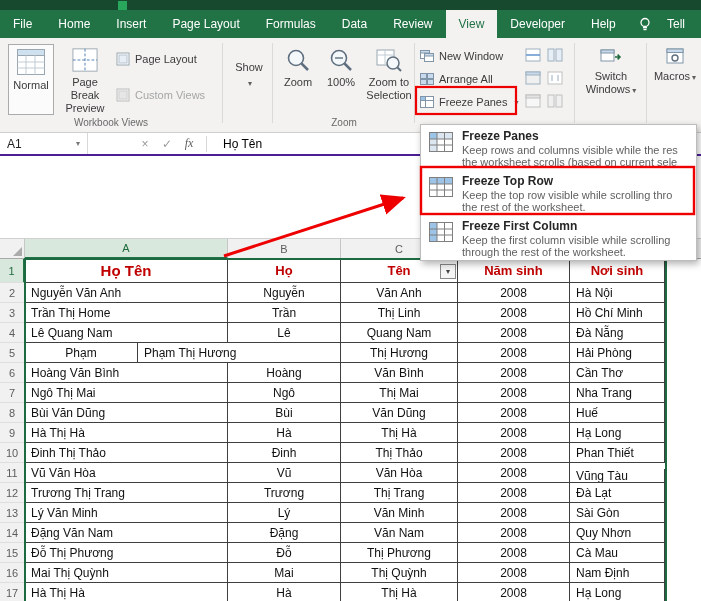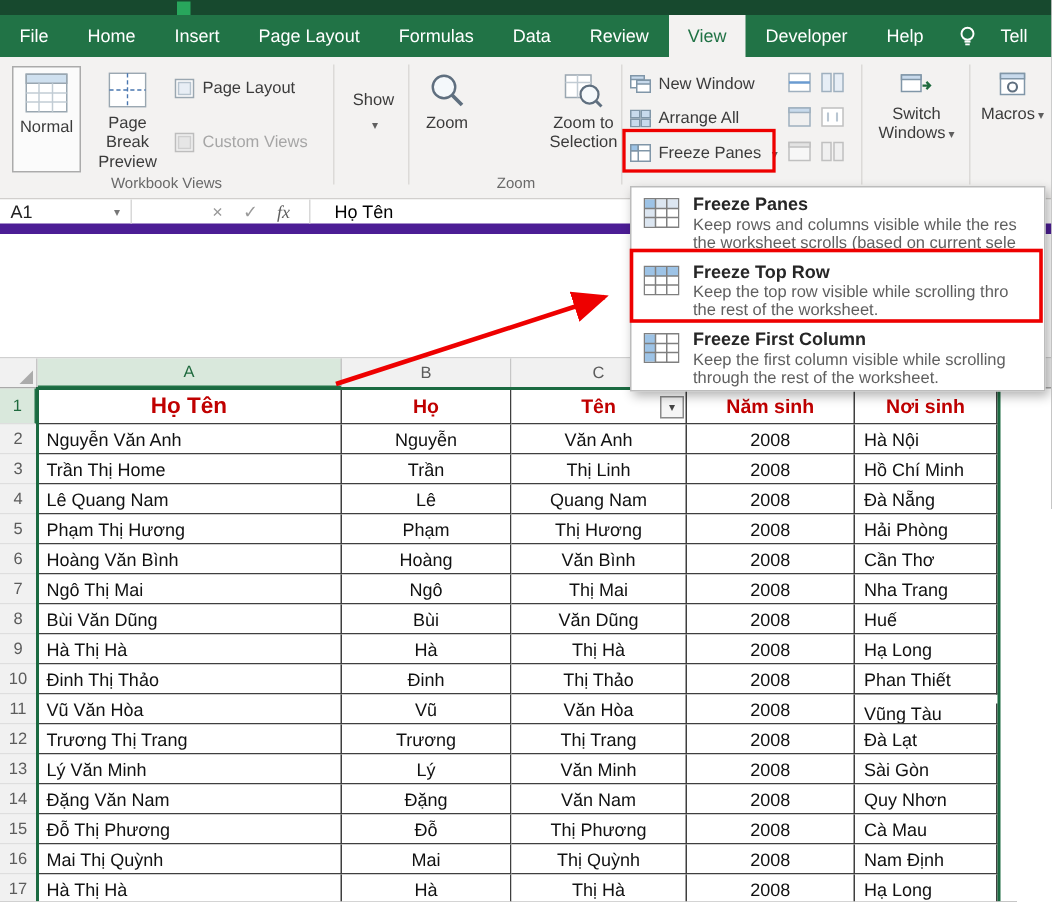--- a/index.html
+++ b/index.html
@@ -25,21 +25,21 @@
   .bigbtn{position:absolute;display:flex;flex-direction:column;align-items:center;gap:3px;
           text-align:center;line-height:13px;padding-top:3px;}
   .bigbtn.normal-sel{border:1px solid #ababab;background:#fbfbfb;}
   .smallbtn{position:absolute;display:flex;align-items:center;gap:5px;white-space:nowrap;height:18px;}
   .smallbtn.disabled{color:#a6a6a6;}
   .dd{font-size:8px;color:#5f5f5f;margin-left:2px;}
   .smallicon{position:absolute;width:18px;height:16px;display:flex;align-items:center;justify-content:center;}
 
   
   .fbar{position:absolute;left:0;top:133px;width:100%;height:23px;background:#fff;
-        border-bottom:7px solid #4c1d95;display:flex;align-items:center;font-size:12px;}
+        border-bottom:2px solid #4c1d95;display:flex;align-items:center;font-size:12px;}
   .namebox{width:88px;height:100%;display:flex;align-items:center;justify-content:space-between;
            padding:0 7px;border-right:1px solid #d8d8d8;color:#222;}
   .nb-arrow{font-size:8px;color:#777;}
   .fb-gap{width:46px;}
   .fb-btn{width:22px;text-align:center;color:#9a9a9a;font-size:12px;cursor:default;}
   .fb-btn.fx{font-style:italic;font-family:"Liberation Serif",serif;color:#5f5f5f;}
   .fb-sep{width:1px;height:16px;background:#d8d8d8;margin:0 6px;}
   .fb-content{padding-left:10px;color:#000;}
 
   
@@ -166,20 +166,28 @@
     <div class="vsep" style="left:272px;"></div>
 
     <div class="bigbtn" style="left:278px;top:6px;width:40px;height:71px;">
       <svg width="26" height="26" viewBox="0 0 26 26">
         <circle cx="11" cy="11" r="7.5" fill="#f4f8fb" stroke="#5f6f7f" stroke-width="1.6"></circle>
         <line x1="16.5" y1="16.5" x2="23" y2="23" stroke="#5f6f7f" stroke-width="2.5"></line>
       </svg>
       <span>Zoom</span>
     </div>
 
+    <div class="bigbtn" style="left:320px;top:6px;width:42px;height:71px;">
+      <svg width="26" height="26" viewBox="0 0 26 26">
+        <circle cx="11" cy="11" r="7.5" fill="#f4f8fb" stroke="#5f6f7f" stroke-width="1.6"></circle>
+        <line x1="16.5" y1="16.5" x2="23" y2="23" stroke="#5f6f7f" stroke-width="2.5"></line>
+        <line x1="7" y1="11" x2="15" y2="11" stroke="#5f6f7f" stroke-width="1.4"></line>
+      </svg>
+      <span>100%</span>
+    </div>
 
     <div class="bigbtn" style="left:364px;top:6px;width:50px;height:71px;">
       <svg width="26" height="26" viewBox="0 0 26 26">
         <rect x="1" y="3" width="17" height="15" fill="#fff" stroke="#9aa7b1"></rect>
         <line x1="1" y1="8" x2="18" y2="8" stroke="#c2ccd4"></line>
         <line x1="9" y1="3" x2="9" y2="18" stroke="#c2ccd4"></line>
         <circle cx="17" cy="16" r="6" fill="#f4f8fb" stroke="#5f6f7f" stroke-width="1.5"></circle>
         <line x1="21.5" y1="20.5" x2="25" y2="24" stroke="#5f6f7f" stroke-width="2"></line>
       </svg>
       <span><span>Zoom to</span><br><span>Selection</span></span>
@@ -330,22 +338,22 @@
       <div class="srow">
         <div class="rg">4</div>
         <div class="cell al" style="width: 203px;">Lê Quang Nam</div>
         <div class="cell ac" style="width: 113px;">Lê</div>
         <div class="cell ac" style="width: 117px;">Quang Nam</div>
         <div class="cell ac" style="width: 112px;">2008</div>
         <div class="cell al" style="width: 95px;">Đà Nẵng</div>
       </div>
       <div class="srow">
         <div class="rg">5</div>
+        <div class="cell ac" style="width: 113px;">Phạm</div>
         <div class="cell al" style="width: 203px;">Phạm Thị Hương</div>
-        <div class="cell ac" style="width: 113px;">Phạm</div>
         <div class="cell ac" style="width: 117px;">Thị Hương</div>
         <div class="cell ac" style="width: 112px;">2008</div>
         <div class="cell al" style="width: 95px;">Hải Phòng</div>
       </div>
       <div class="srow">
         <div class="rg">6</div>
         <div class="cell al" style="width: 203px;">Hoàng Văn Bình</div>
         <div class="cell ac" style="width: 113px;">Hoàng</div>
         <div class="cell ac" style="width: 117px;">Văn Bình</div>
         <div class="cell ac" style="width: 112px;">2008</div>

